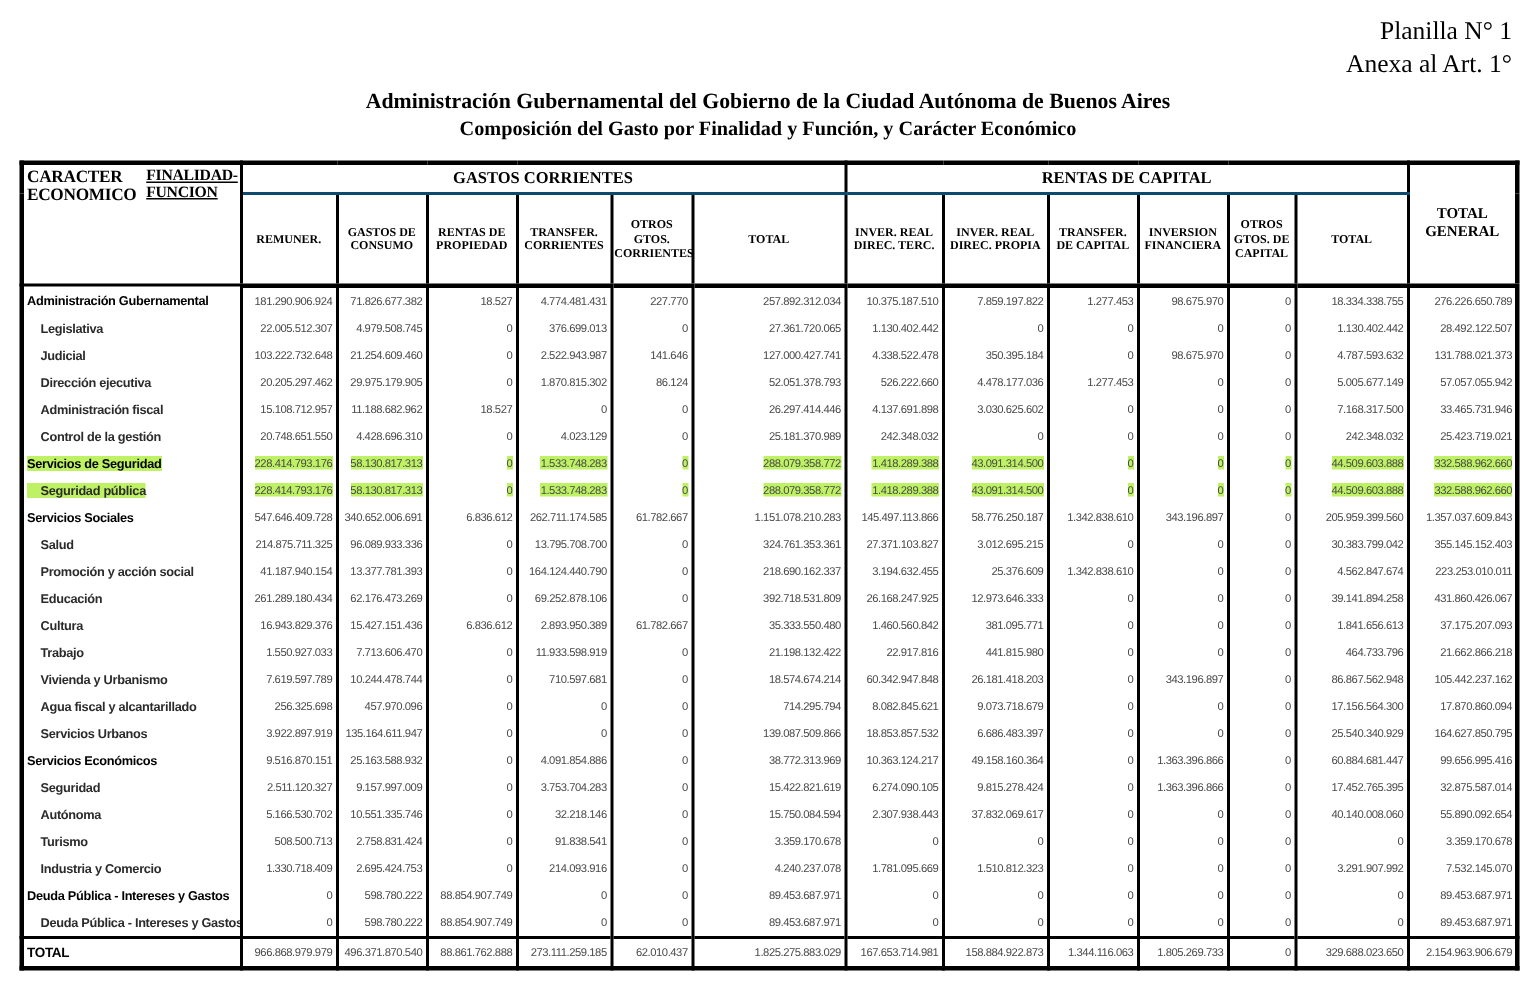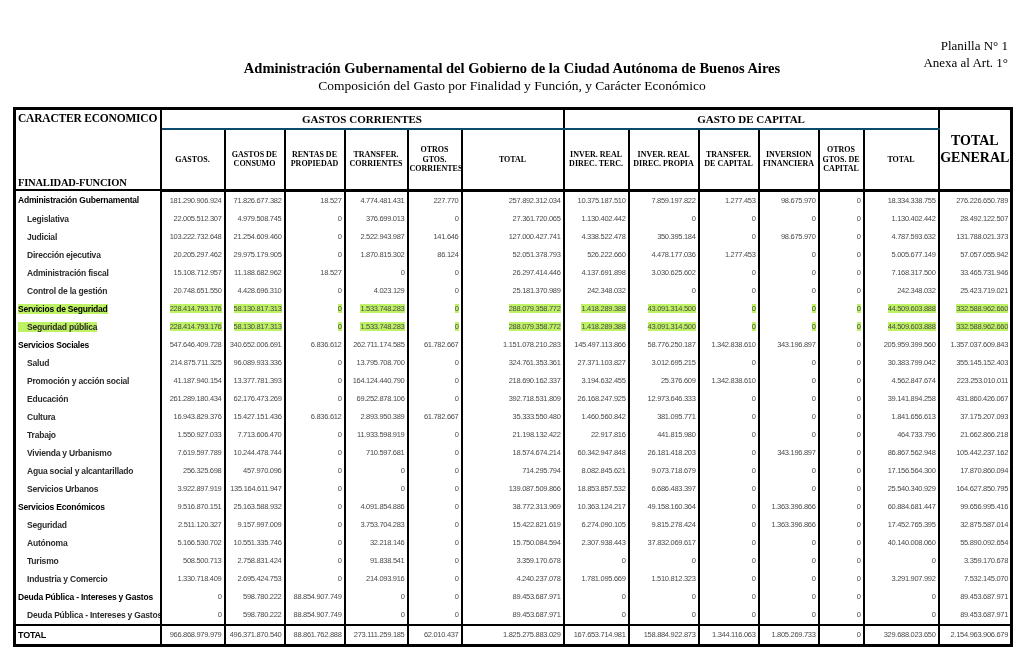--- a/index.html
+++ b/index.html
@@ -1,40 +1,40 @@
 <!DOCTYPE html>
 <html><head>
 <meta charset="utf-8">
 <style>
   html,body { margin:0; padding:0; background:#fff; }
   body { width:1024px; height:660px; position:relative; font-family:"Liberation Sans",sans-serif; overflow:hidden; }
 
   .corner { position:absolute; top:10px; right:16px; text-align:right;
-            font-family:"Liberation Serif",serif; font-size:13px; line-height:1.3; color:#000;margin-top:28px; }
+            font-family:"Liberation Serif",serif; font-size:17px; line-height:1.3; color:#000; }
 
   .titles { position:absolute; top:60px; left:0; width:100%; text-align:center;
             font-family:"Liberation Serif",serif; color:#000; }
   .t1 { font-size:14.5px; font-weight:bold; line-height:1.2; }
-  .t2 { font-size:13.5px; font-weight:normal; line-height:1.35; }
+  .t2 { font-size:13.5px; font-weight:bold; line-height:1.35; }
   .t3 { font-size:12px; line-height:1.2; }
 
   table.main { position:absolute; top:107px; left:13px; width:997px;
                border-collapse:collapse; table-layout:fixed;
                border:3px solid #000; }
 
   thead th { border:2px solid #000; font-family:"Liberation Serif",serif;
              font-weight:bold; padding:0; color:#000; background:#fff; }
   th.corner-cell { vertical-align:top; text-align:left; }
-  .corner-wrap { display:flex; flex-direction:column; justify-content:space-between; height:76px; padding:2px 0 1px 2px; }
+  .corner-wrap { display:flex; justify-content:space-between; height:76px; padding:2px 0 1px 2px; }
   .corner-top { font-size:11.5px; letter-spacing:-0.2px; }
-  .corner-bot { font-size:10.5px; letter-spacing:-0.2px; }
+  .corner-bot { font-size:10.5px; letter-spacing:-0.2px;text-decoration:underline; }
   th.group-h { font-size:11px; height:18px; border-bottom:2px solid #0c4a6e; }
   tr.sub-h th { font-size:8px; line-height:1.2; height:58px; vertical-align:middle;
                 text-align:center; border-bottom:3px solid #000; padding:0 1px; }
-  th.tg-h { font-size:14px; line-height:1.25; vertical-align:middle; text-align:center;
+  th.tg-h { font-size:10px; line-height:1.25; vertical-align:middle; text-align:center;
             border-bottom:3px solid #000; }
 
   tbody td { border-left:2px solid #000; border-right:2px solid #000;
              height:18px; padding:0 2px; vertical-align:middle; overflow:hidden; white-space:nowrap; }
   td.num { text-align:right; font-size:7.5px; letter-spacing:-0.3px; color:#4a4a4a; }
   td.lbl { font-size:8.5px; color:#2b2b2b; letter-spacing:-0.2px; }
   tr.row-group td.lbl { font-weight:bold; color:#000; }
   tr.row-sub td.lbl span.ind { padding-left:9px; display:inline-block;font-weight:bold; }
   tr.row-total td { border-top:2px solid #000; }
   tr.row-total td.lbl { font-weight:bold; color:#000; font-size:9px; }
@@ -72,25 +72,25 @@
   </colgroup>
   <thead>
     <tr>
       <th class="corner-cell" rowspan="2">
         <div class="corner-wrap">
           <span class="corner-top">CARACTER ECONOMICO</span>
           <span class="corner-bot">FINALIDAD-FUNCION</span>
         </div>
       </th>
       <th class="group-h" colspan="6">GASTOS CORRIENTES</th>
-      <th class="group-h" colspan="6">GASTO DE CAPITAL</th>
+      <th class="group-h" colspan="6">RENTAS DE CAPITAL</th>
       <th class="tg-h" rowspan="2">TOTAL GENERAL</th>
     </tr>
     <tr class="sub-h">
-      <th>GASTOS.</th>
+      <th>REMUNER.</th>
       <th>GASTOS DE CONSUMO</th>
       <th>RENTAS DE PROPIEDAD</th>
       <th>TRANSFER. CORRIENTES</th>
       <th>OTROS GTOS. CORRIENTES</th>
       <th>TOTAL</th>
       <th>INVER. REAL DIREC. TERC.</th>
       <th>INVER. REAL DIREC. PROPIA</th>
       <th>TRANSFER. DE CAPITAL</th>
       <th>INVERSION FINANCIERA</th>
       <th>OTROS GTOS. DE CAPITAL</th>
@@ -332,21 +332,21 @@
         <td class="num"><span>18.574.674.214</span></td>
         <td class="num"><span>60.342.947.848</span></td>
         <td class="num"><span>26.181.418.203</span></td>
         <td class="num"><span>0</span></td>
         <td class="num"><span>343.196.897</span></td>
         <td class="num"><span>0</span></td>
         <td class="num"><span>86.867.562.948</span></td>
         <td class="num"><span>105.442.237.162</span></td>
       </tr>
       <tr class="row-sub">
-        <td class="lbl"><span class="ind">Agua social y alcantarillado</span></td>
+        <td class="lbl"><span class="ind">Agua fiscal y alcantarillado</span></td>
         <td class="num"><span>256.325.698</span></td>
         <td class="num"><span>457.970.096</span></td>
         <td class="num"><span>0</span></td>
         <td class="num"><span>0</span></td>
         <td class="num"><span>0</span></td>
         <td class="num"><span>714.295.794</span></td>
         <td class="num"><span>8.082.845.621</span></td>
         <td class="num"><span>9.073.718.679</span></td>
         <td class="num"><span>0</span></td>
         <td class="num"><span>0</span></td>

